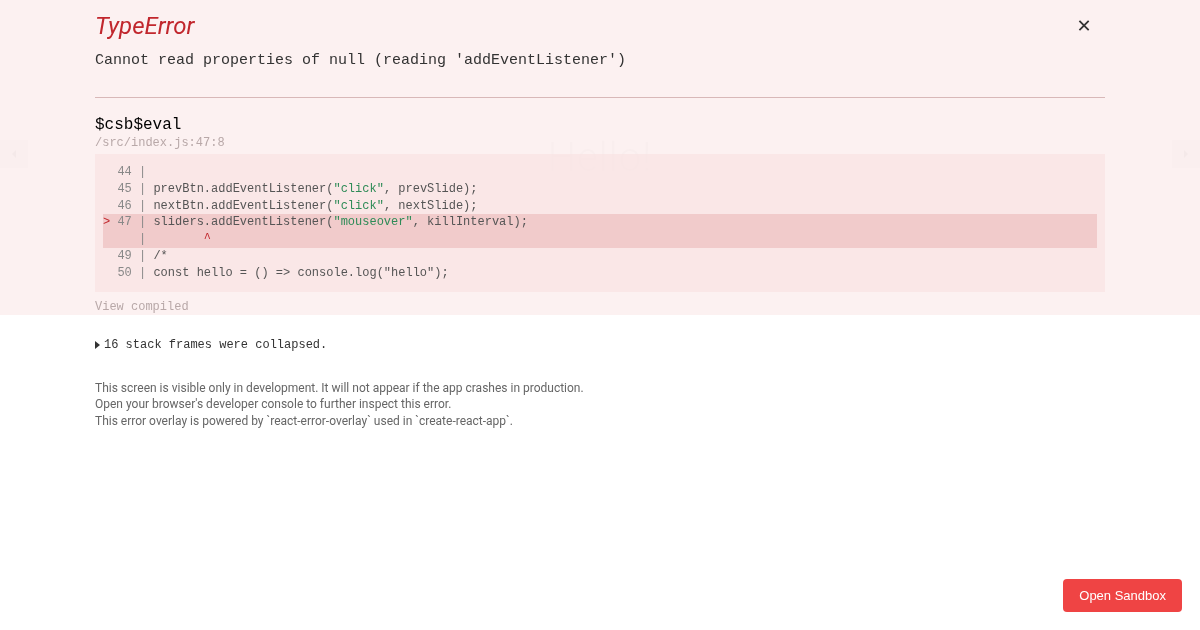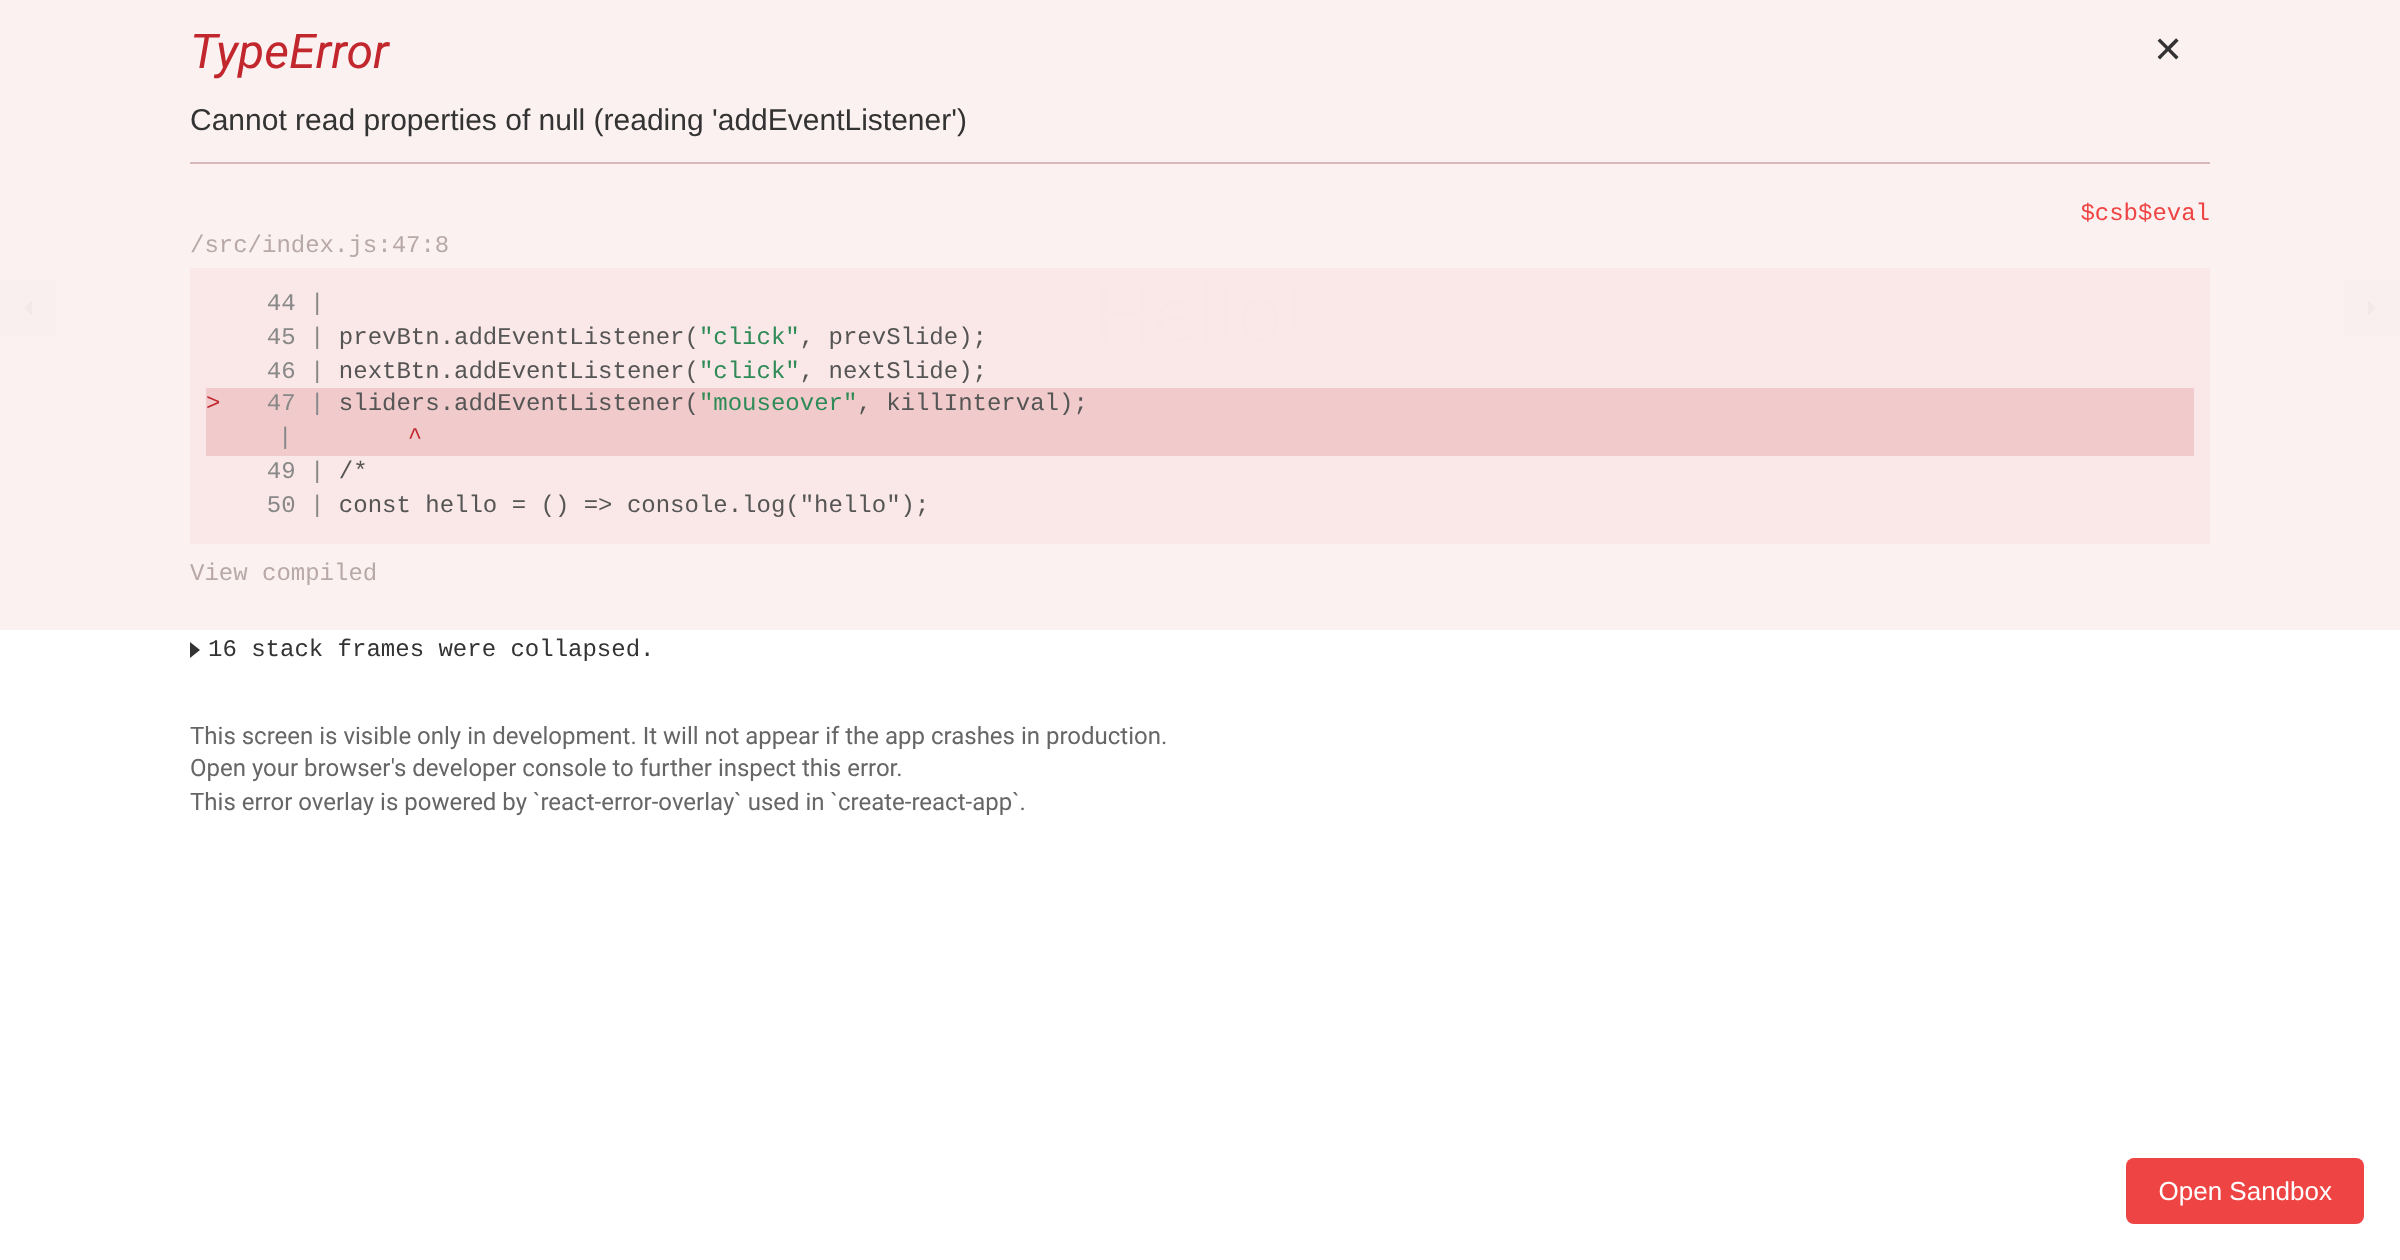--- a/index.html
+++ b/index.html
@@ -84,36 +84,35 @@
       justify-content: center;
     }
     .error-type {
       font-size: 24px;
       color: #c1272d;
       font-weight: 400;
       margin-bottom: 12px;
       font-style: italic;
     }
     .error-message {
-      font-family: Liberation Sans, sans-serif;
+      font-family: Liberation Mono, monospace;
       font-size: 15px;
       color: #333;
-      margin-bottom: 12px;
+      margin-bottom: 28px;
     }
     .divider {
       height: 1px;
       background: #d8b8b8;
       margin-bottom: 18px;
     }
     .eval-label {
       font-family: "Courier New", Courier, monospace;
-      font-size: 12px;
-      color: #ef4444;
+      font-size: 16px;
+      color: #000000;
       margin-bottom: 2px;
-      text-align: right;
     }
     .file-location {
       font-family: "Courier New", Courier, monospace;
       font-size: 12px;
       color: #b8a8a8;
       margin-bottom: 4px;
     }
     .code-block {
       background: rgba(248, 225, 225, 0.6);
       padding: 10px 8px;
@@ -127,21 +126,20 @@
       color: #555;
     }
     .code-line.highlighted {
       background: rgba(240, 200, 200, 0.9);
     }
     .line-marker {
       color: #c1272d;
     }
     .line-num {
       color: #888;
-      margin-left: 16px;
     }
     .code-pipe {
       color: #888;
     }
     .code-text {
       color: #555;
     }
     .string-literal {
       color: #2e8b57;
     }

